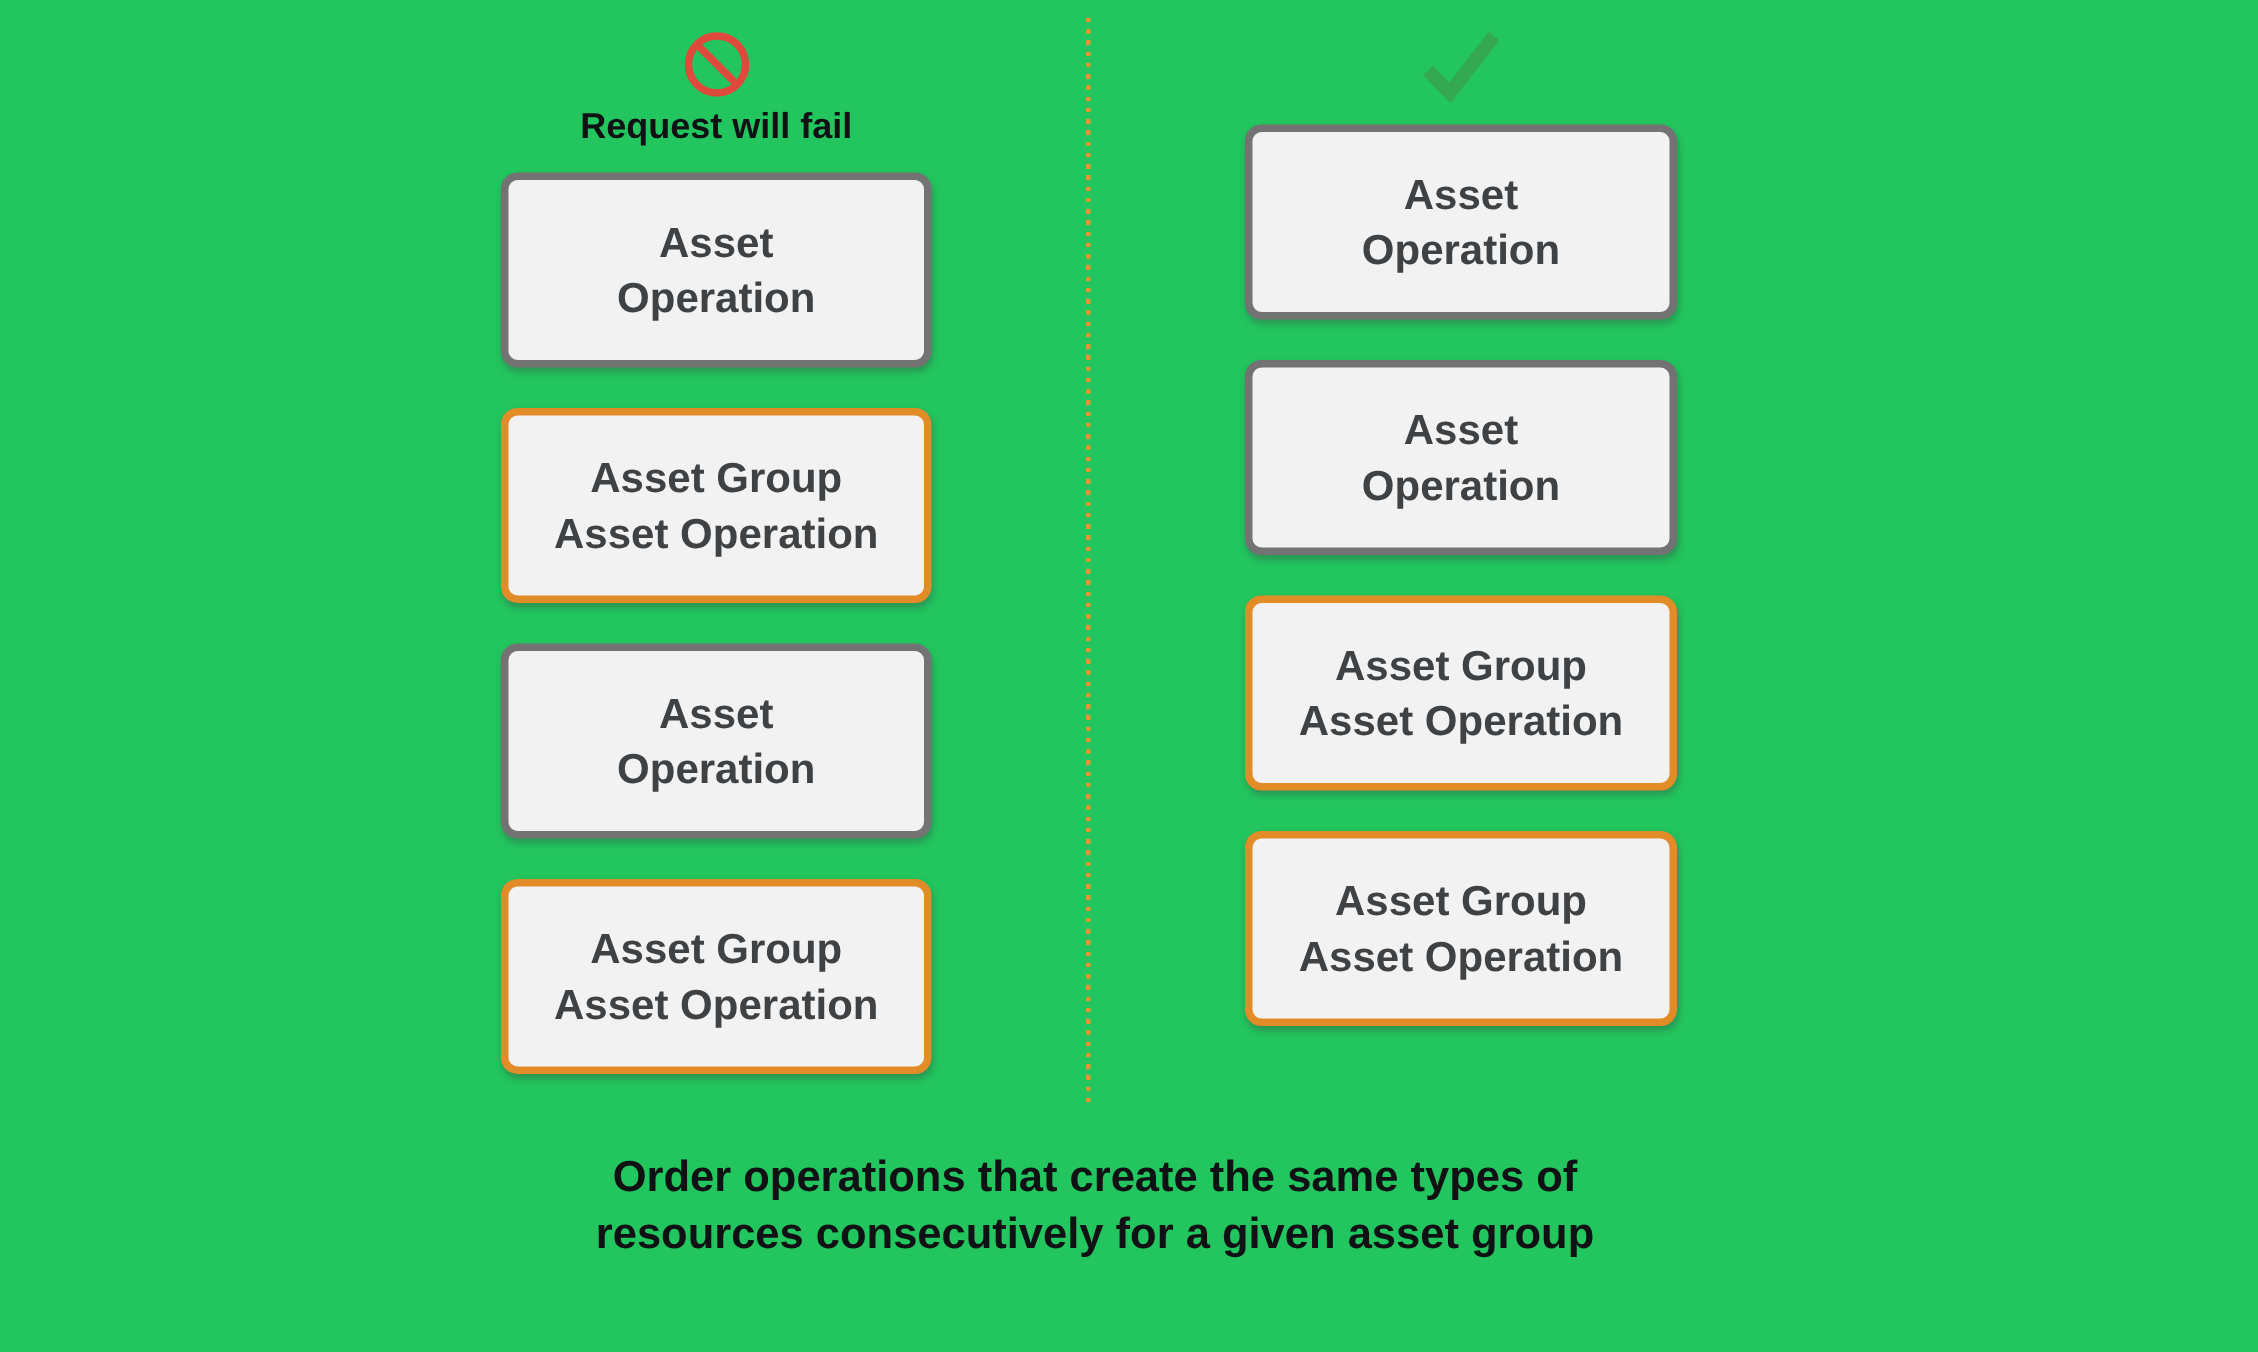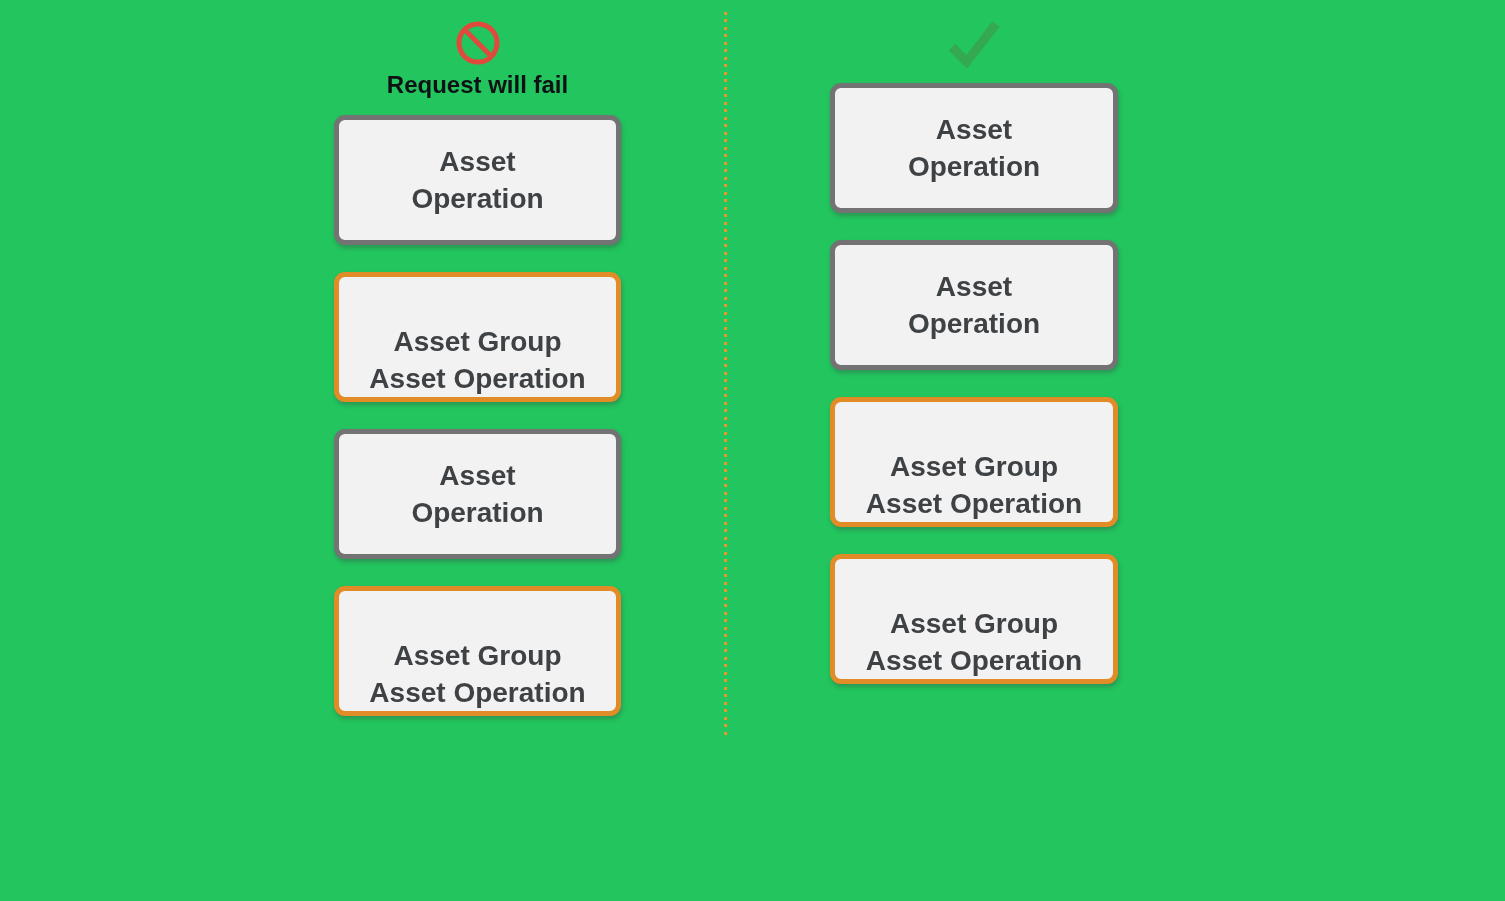--- a/index.html
+++ b/index.html
@@ -51,21 +51,21 @@
     width: 100%;
     border-radius: 11px;
     background: #F2F2F2;
     display: flex;
     align-items: center;
     justify-content: center;
     text-align: center;
     box-shadow: 1px 3px 4px rgba(60, 64, 67, 0.35);
   }
   .box.blue { border: 5px solid #737373; }
-  .box.orange { border: 5px solid #E28C28; align-items: flex-end; }
+  .box.orange { border: 5px solid #E28C28; }
   .box-label {
     font-size: 28px;
     font-weight: bold;
     color: #3F4245;
     line-height: 37px;
     white-space: pre-line;
   }
   .divider {
     position: absolute;
     left: 724px;
@@ -145,14 +145,16 @@
         <span class="box-label">Asset Group
 Asset Operation</span>
       </div>
       <div class="box orange">
         <span class="box-label">Asset Group
 Asset Operation</span>
       </div>
     </div>
   </div>
 
+  <div class="caption">Order operations that create the same types of
+resources consecutively for a given asset group</div>
 
 </div>
 
 </body></html>

